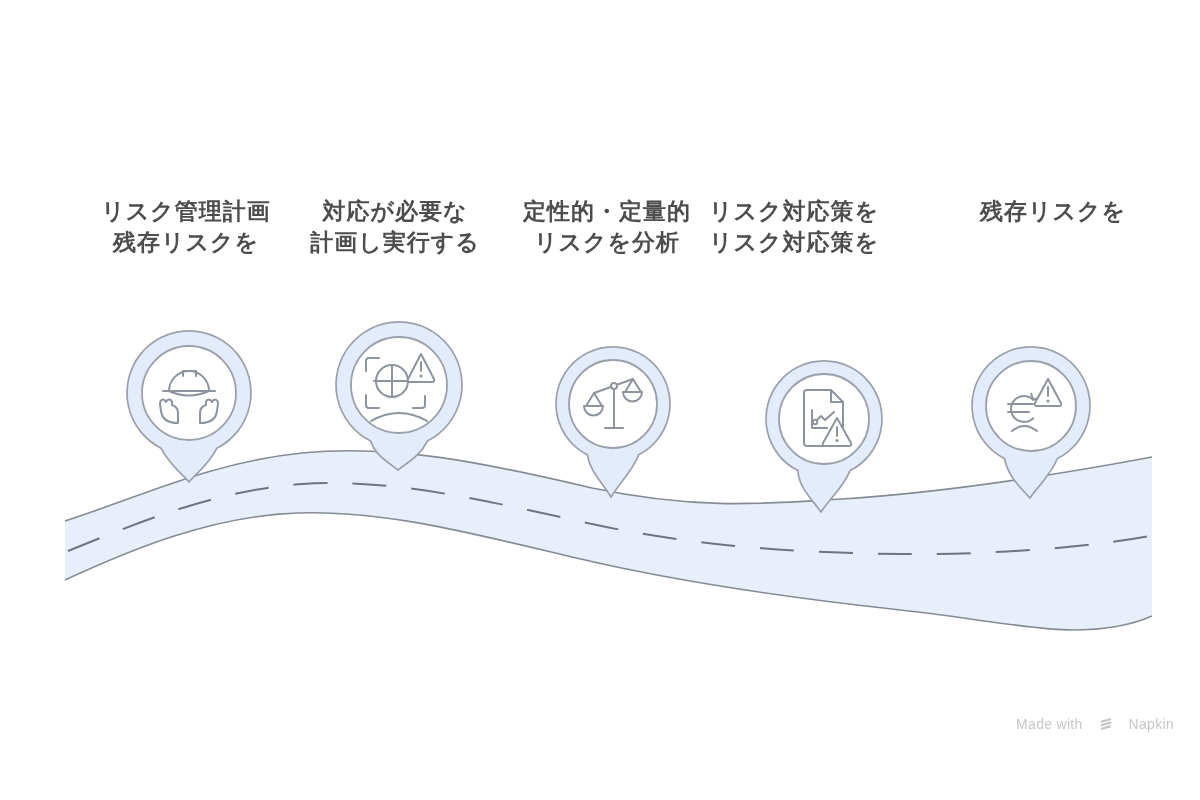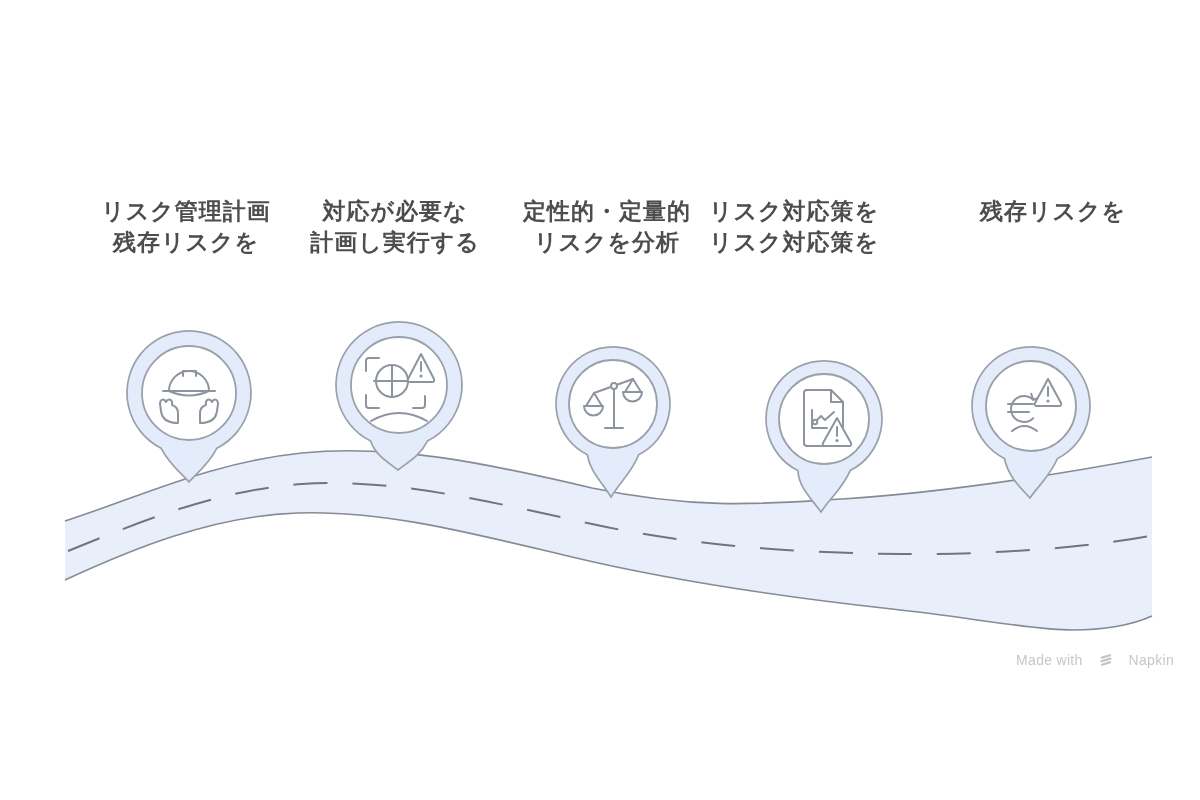--- a/index.html
+++ b/index.html
@@ -15,21 +15,21 @@
   }
   .road-fill{fill:#e9eefb;stroke:none;}
   .road-edge{fill:none;stroke:#858b94;stroke-width:1.6;}
   .road-dash{fill:none;stroke:#6f757e;stroke-width:2;stroke-dasharray:34 25;}
   .balloon{fill:#e4ebfa;stroke:#9aa1ab;stroke-width:1.7;}
   .inner-circle{fill:#ffffff;stroke:#9aa1ab;stroke-width:1.8;}
   .ic{fill:none;stroke:#8e949e;stroke-width:2;stroke-linecap:round;stroke-linejoin:round;}
   .ic-fill-white{fill:#ffffff;stroke:#8e949e;stroke-width:2;stroke-linecap:round;stroke-linejoin:round;}
   .ic-dot{fill:#8e949e;stroke:none;}
   .footer{
-    position:absolute;top:652px;right:38px;display:flex;align-items:center;gap:16px;
+    position:absolute;top:716px;right:38px;display:flex;align-items:center;gap:16px;
     font-size:14px;color:#c7c7c7;font-weight:500;letter-spacing:.3px;
   }
   .footer .logo{display:inline-block;width:14px;height:14px;}
 </style>
 </head>
 <body>
 
 <div class="canvas">
 
   <svg class="scene" viewBox="0 0 1200 800" aria-hidden="true">

